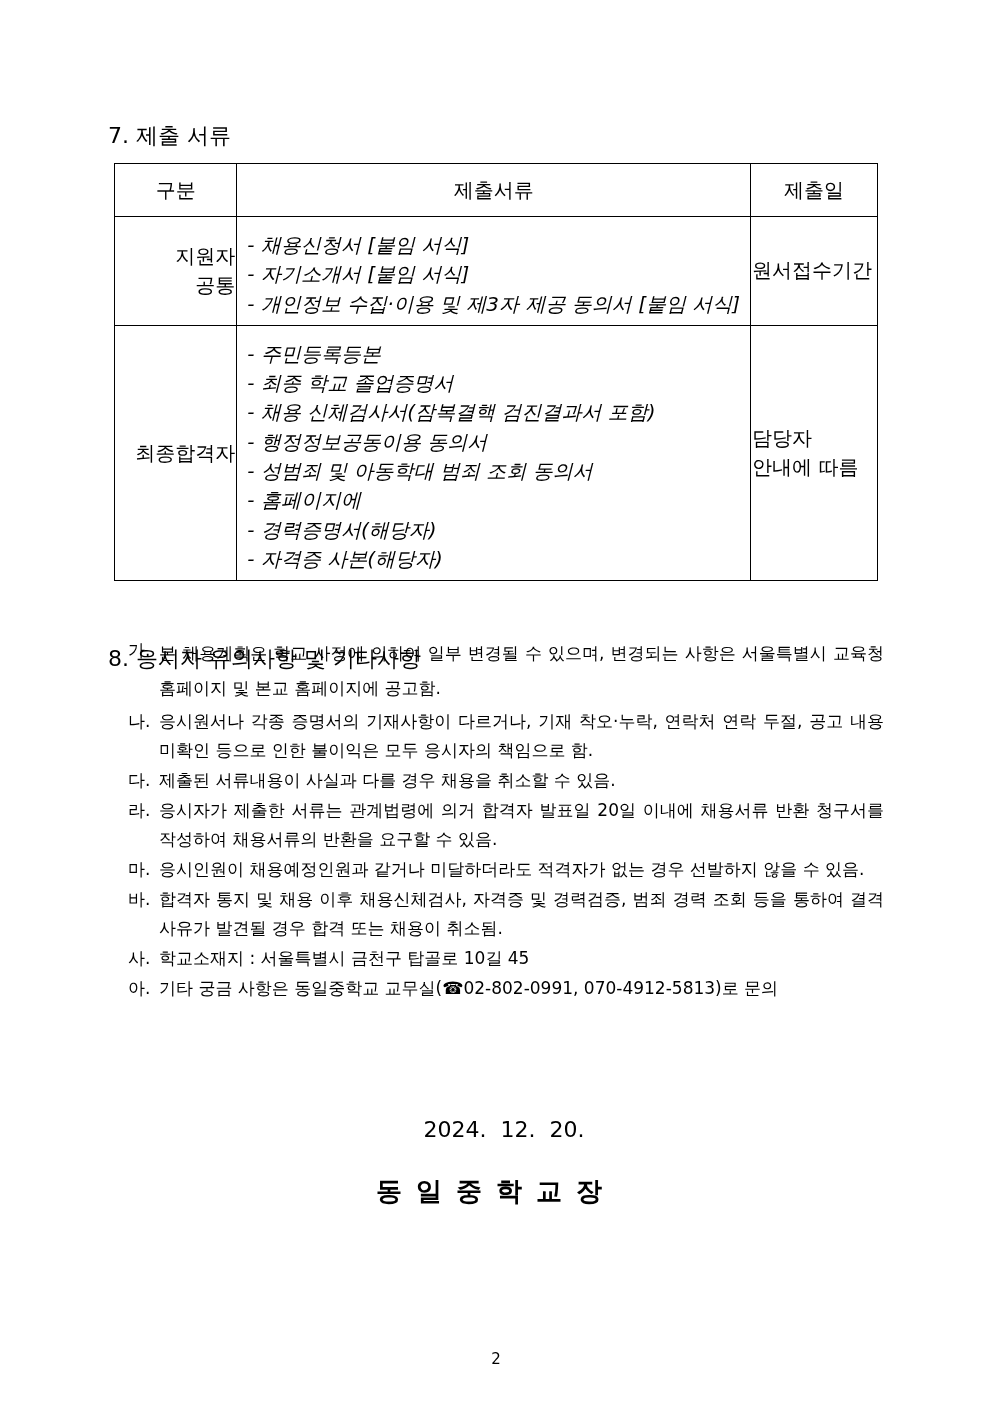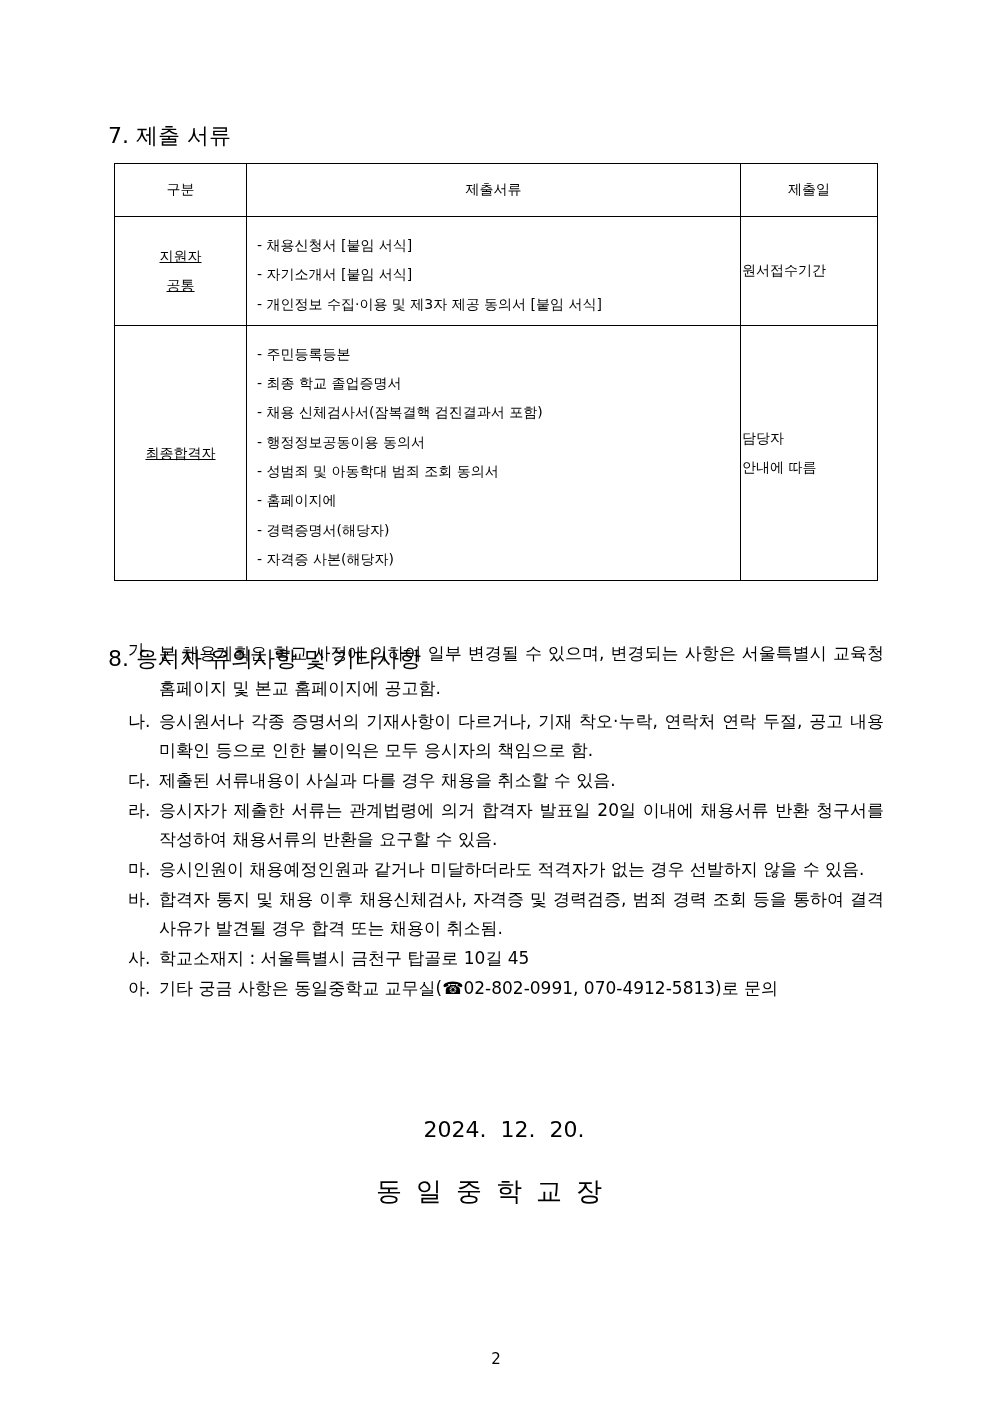--- a/index.html
+++ b/index.html
@@ -1,32 +1,32 @@
 <!DOCTYPE html>
 <html><head>
 <meta charset="utf-8">
 <style>
   html, body { margin:0; padding:0; background:#ffffff; }
   body { width:992px; height:1403px; position:relative; font-family:"DejaVu Sans", sans-serif; color:#000; overflow:hidden; }
   .page { position:absolute; left:0; top:0; width:992px; height:1403px; }
   .section-title { position:absolute; left:108px; font-size:22px; line-height:20px; }
-  table.docs { position:absolute; left:114px; top:163px; width:764px; border-collapse:collapse; font-size:14px; }
+  table.docs { position:absolute; left:114px; top:163px; width:764px; border-collapse:collapse; font-size:20px; }
   table.docs td, table.docs th { border:1px solid #000; font-weight:normal; }
   table.docs th { height:50px; text-align:center; vertical-align:middle; }
-  table.docs td.cat { text-align:center; vertical-align:middle; width:129px; line-height:29px;text-decoration:underline; }
-  table.docs td.items { padding:14px 10px 6px 10px; vertical-align:middle; line-height:29.3px; }
+  table.docs td.cat { text-align:right; vertical-align:middle; width:129px; line-height:29px; }
+  table.docs td.items { padding:14px 10px 6px 10px; vertical-align:middle; line-height:29.3px;font-style:italic; }
   table.docs td.date { vertical-align:middle; width:134px; line-height:29px; }
   .item-line { white-space:nowrap; }
   .notes { position:absolute; left:128px; top:636px; width:756px; font-size:17px; }
   .note { position:relative; padding-left:31px; line-height:29px; text-align:justify; margin-bottom:1px; }
   .note .mark { position:absolute; left:0; top:0; }
   .note .text { display:block; }
   .note.wide .text { line-height:35px; }
   .date-line { position:absolute; left:0; width:992px; top:1117px; text-align:center; font-size:22px;padding-left:8px; }
-  .signer { position:absolute; left:0; width:992px; top:1174px; text-align:center; font-size:26px; letter-spacing:14px; font-weight:normal; }
+  .signer { position:absolute; left:0; width:992px; top:1174px; text-align:center; font-size:26px; letter-spacing:14px; font-weight:bold; }
   .page-no { position:absolute; left:0; width:992px; top:1350px; text-align:center; font-size:15px; }
 </style>
 </head>
 <body>
 
 <div class="page">
 
   <div class="section-title" style="top:126px;">7. 제출 서류</div>
 
   <table class="docs">

